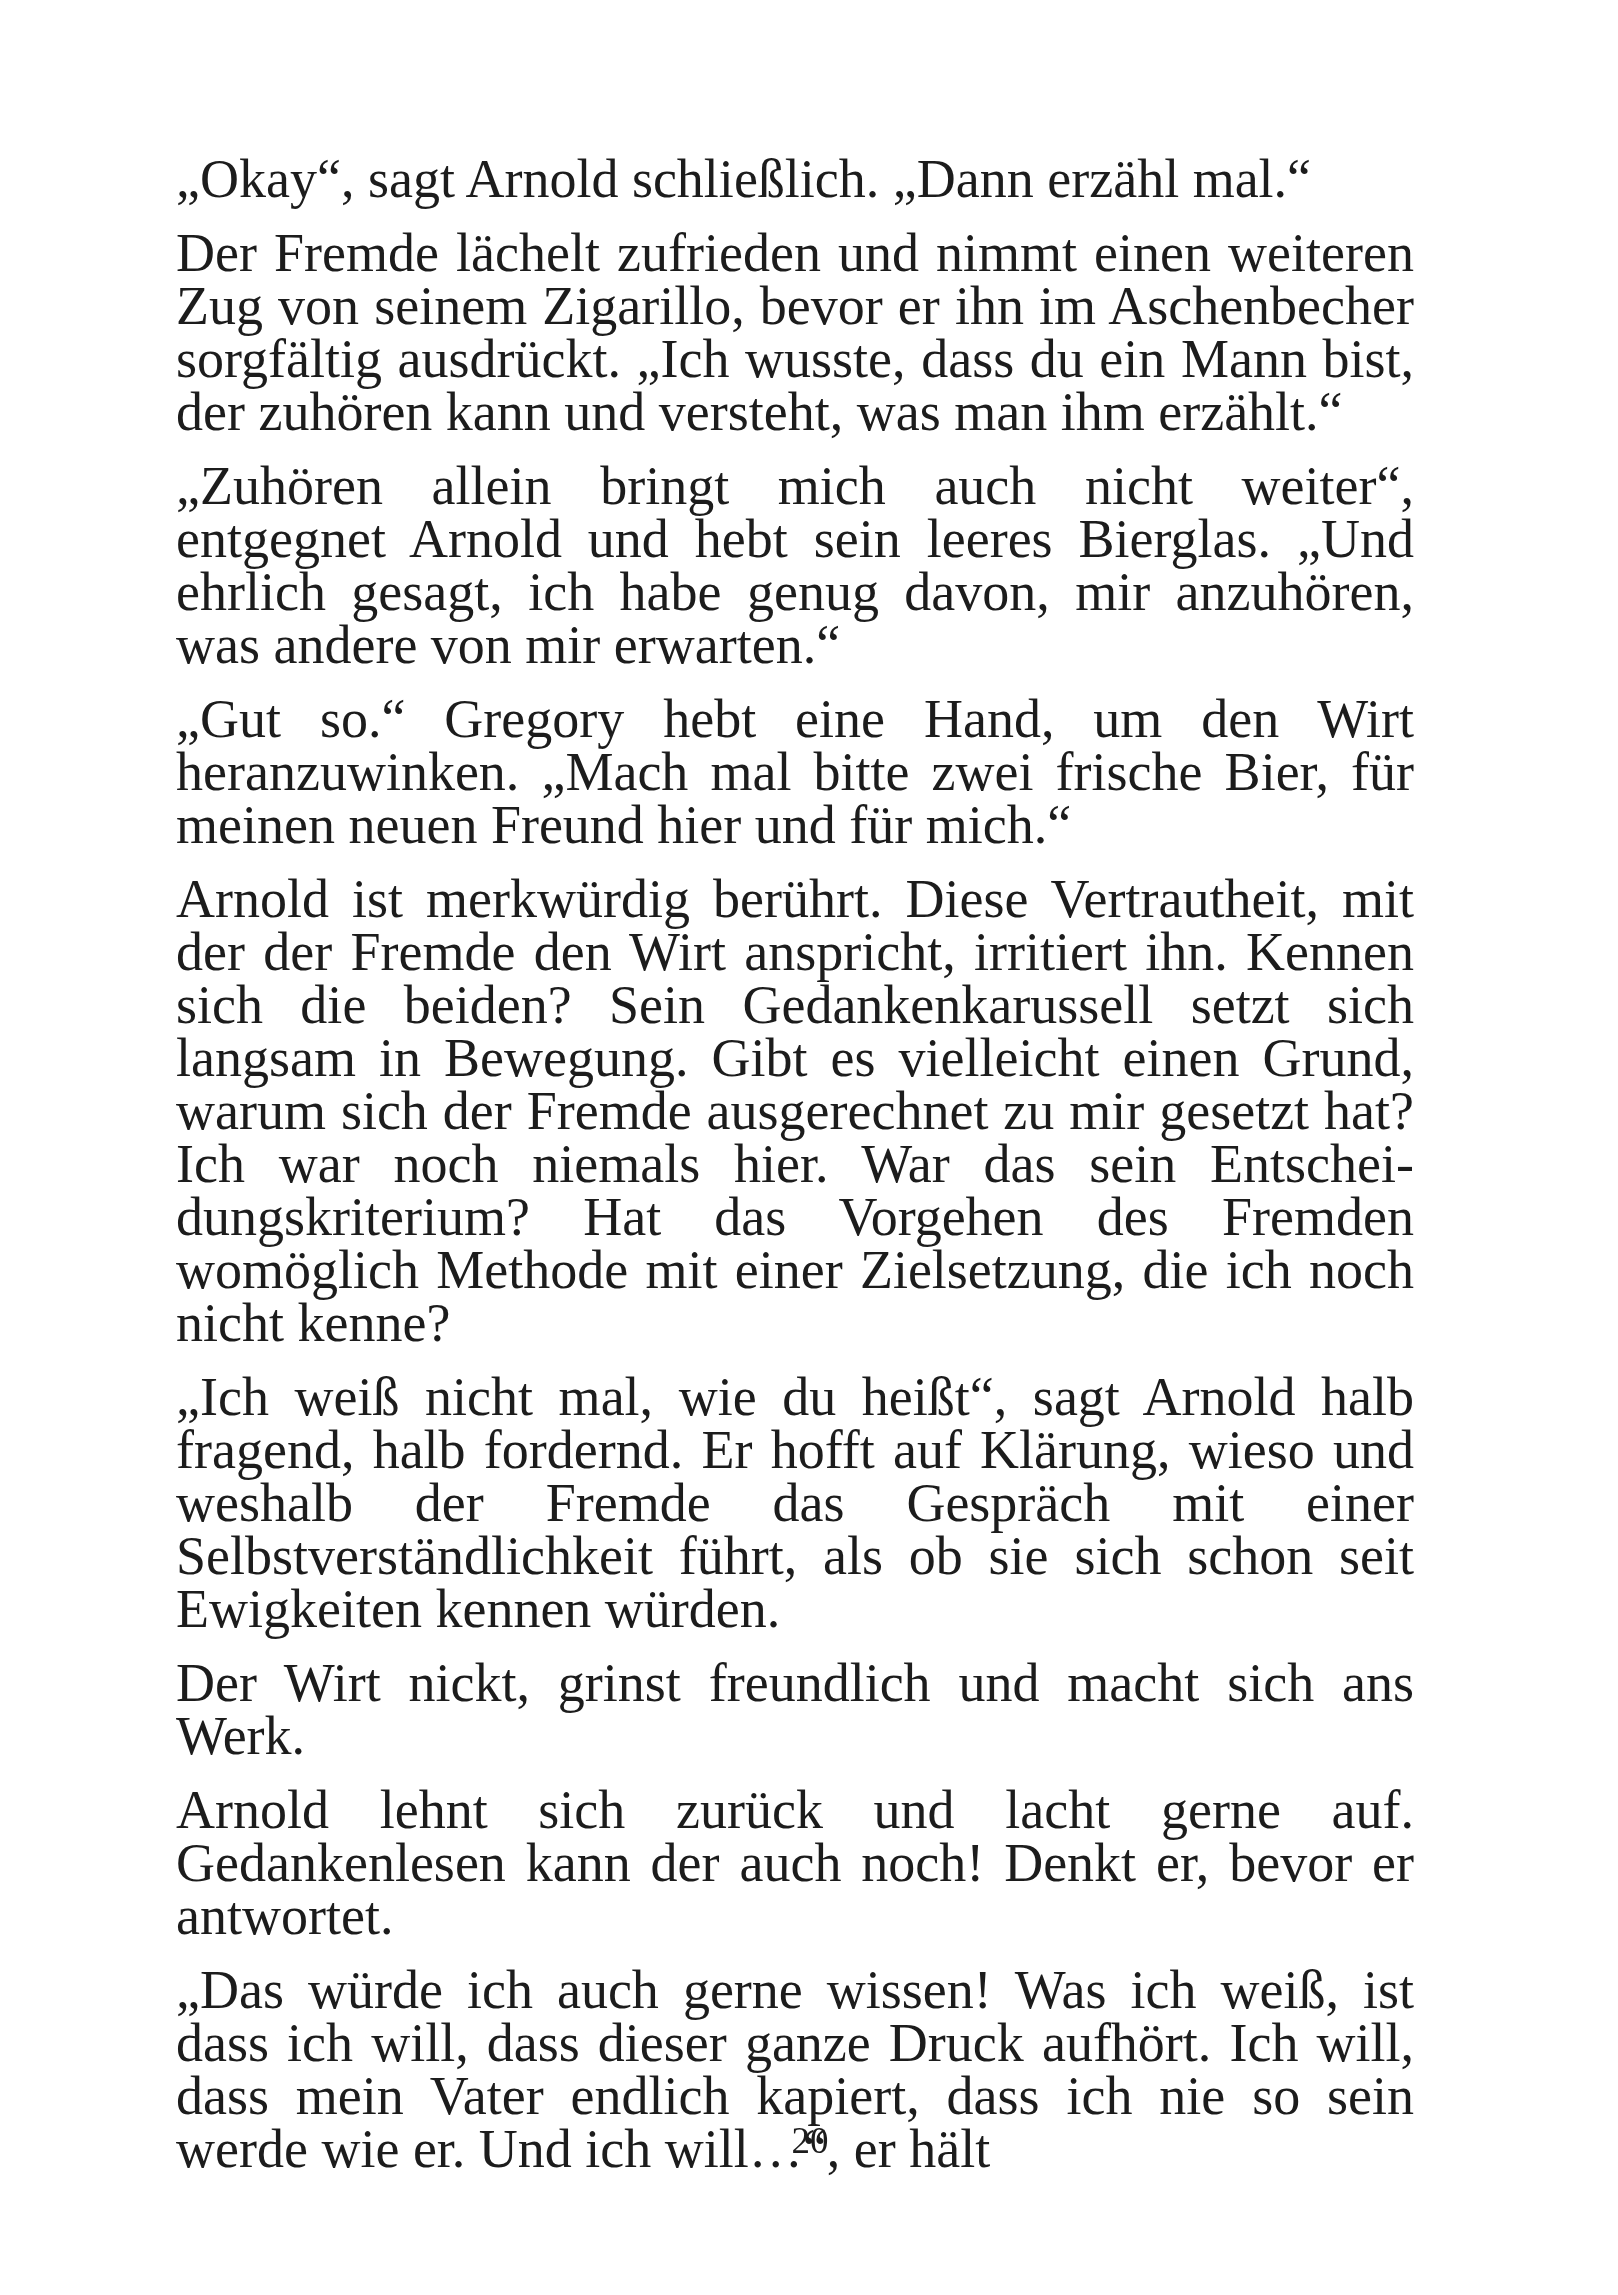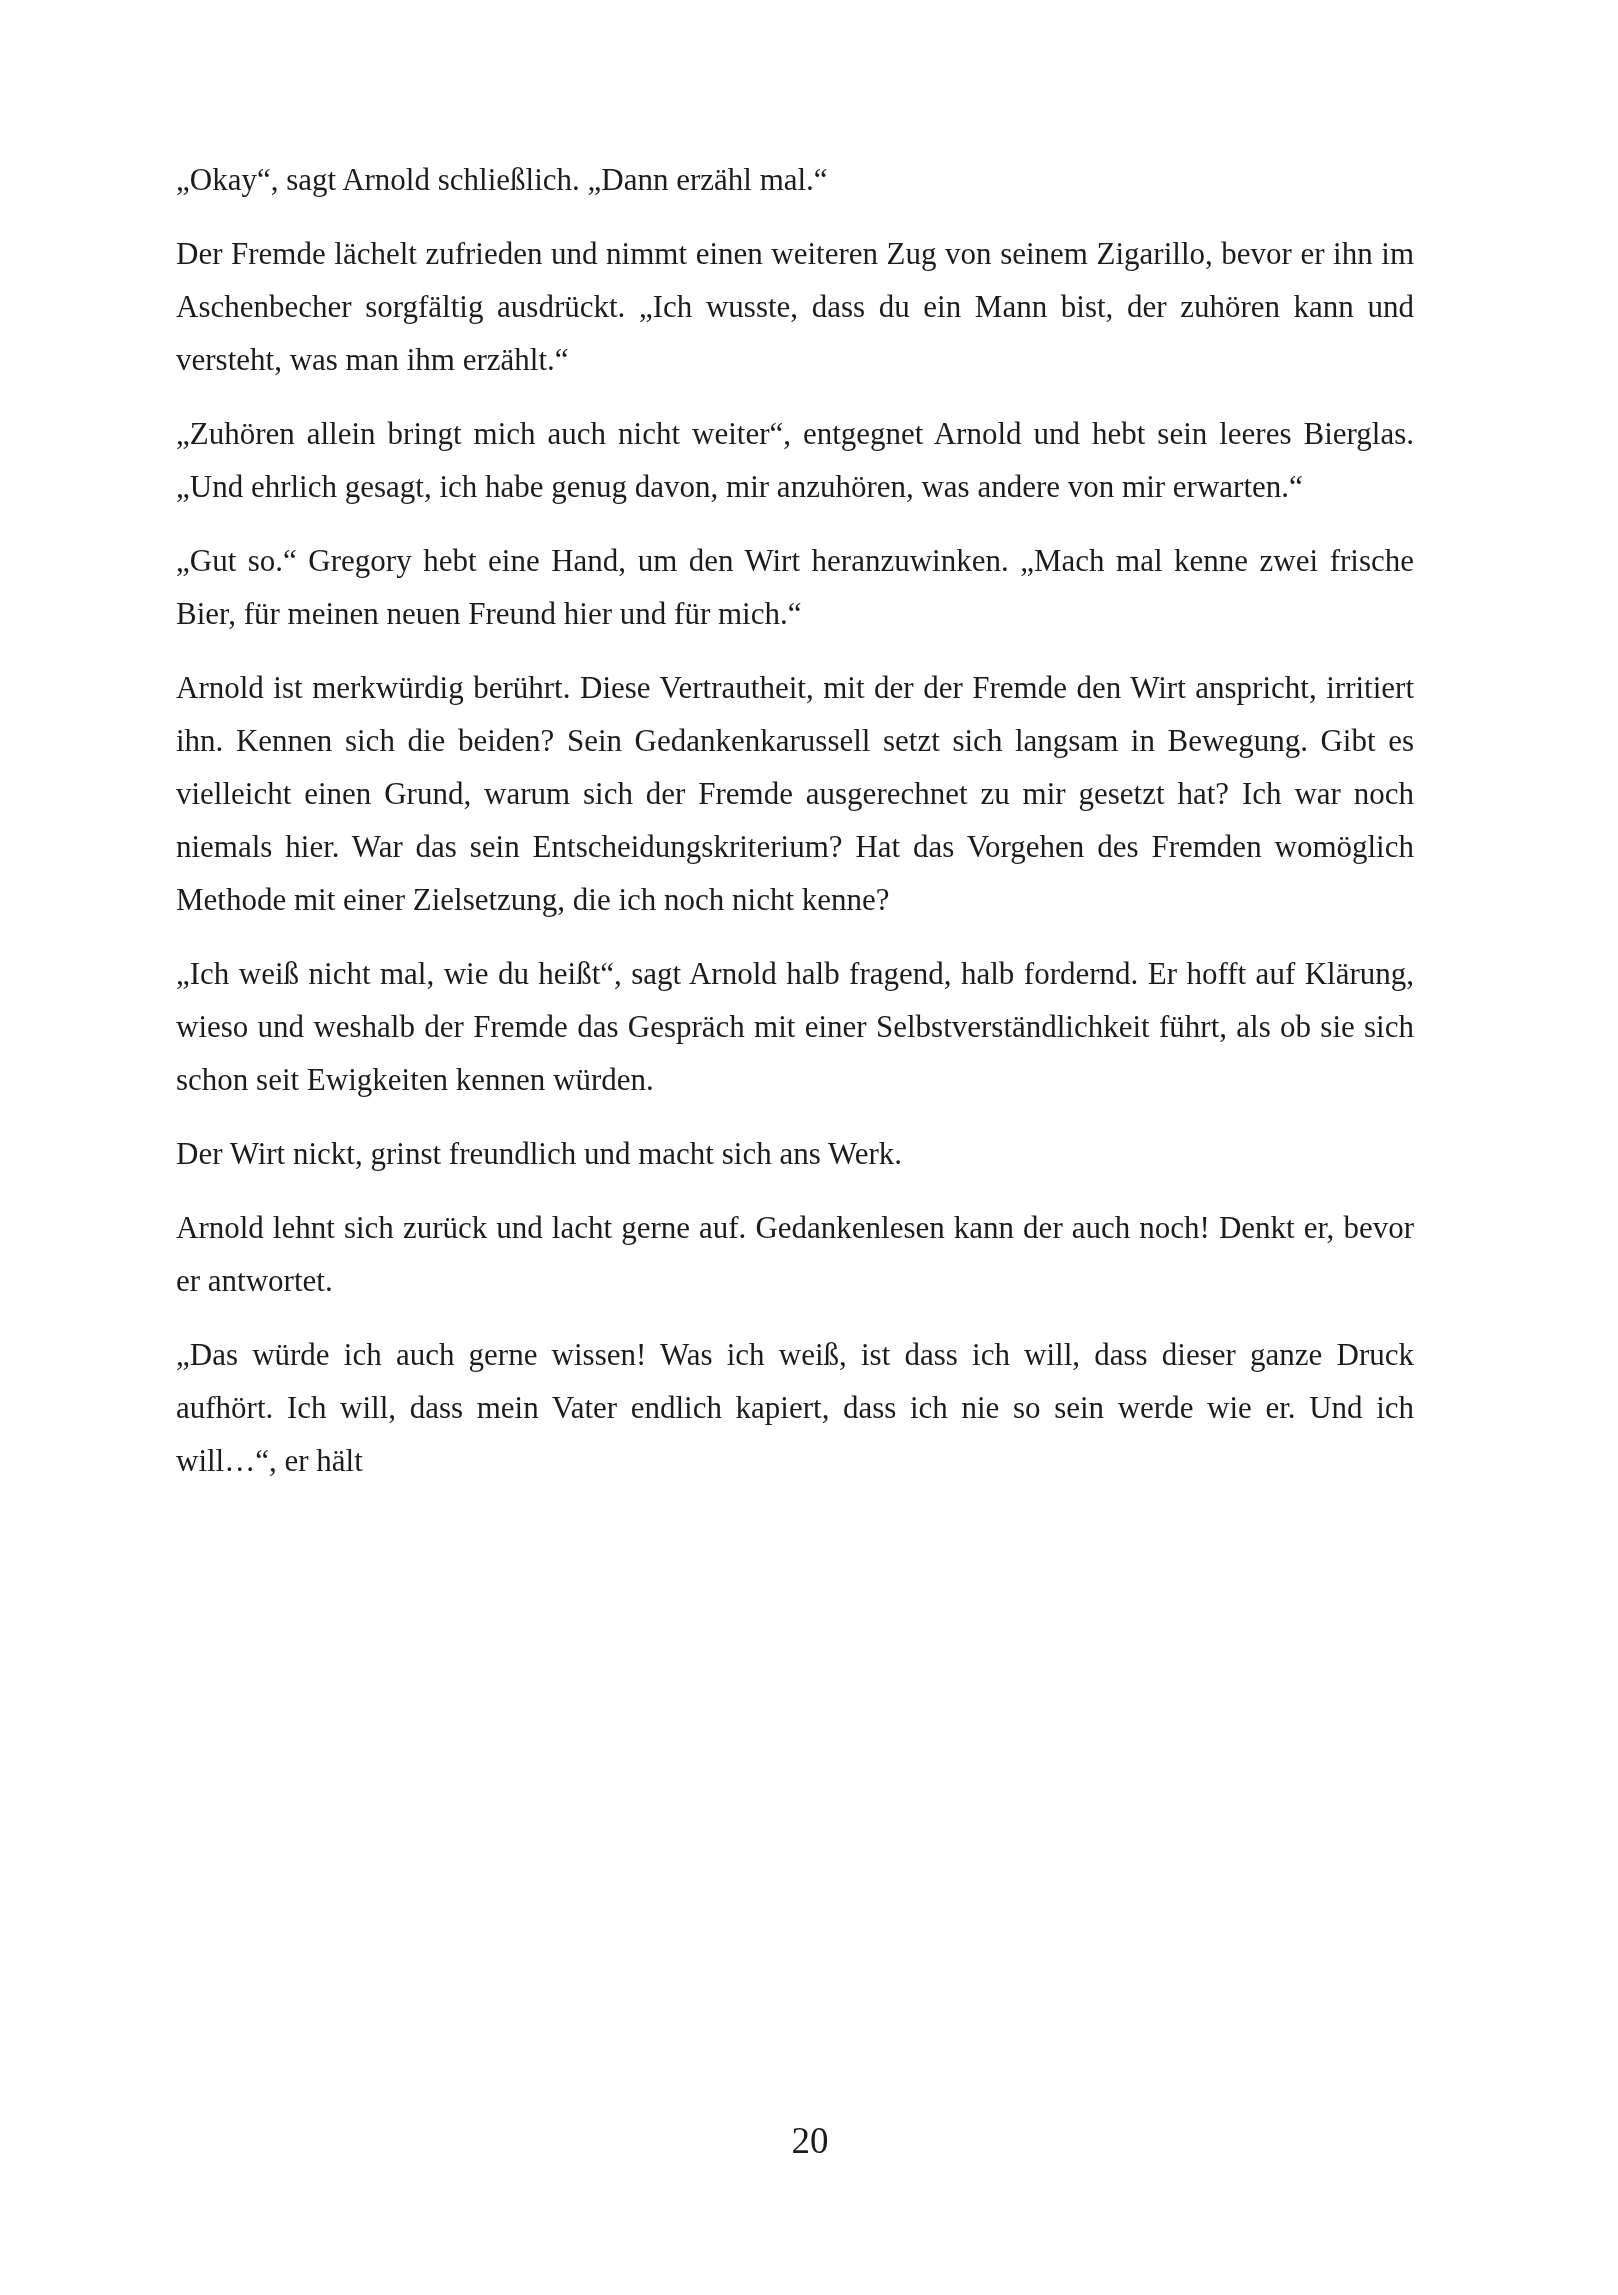--- a/index.html
+++ b/index.html
@@ -15,21 +15,21 @@
     margin: 0 auto;
     background: #ffffff;
     color: #1c1c1c;
     font-family: "Liberation Serif", "DejaVu Serif", serif;
   }
   .text-block {
     position: absolute;
     left: 176px;
     top: 153px;
     width: 1238px;
-    font-size: 31px;
+    font-size: 54px;
     line-height: 53px;
     text-align: justify;
     hyphens: manual;
     -webkit-hyphens: manual;
   }
   .text-block p {
     margin: 0 0 21px 0;
     text-align: justify;
     text-justify: inter-word;
   }
@@ -47,21 +47,21 @@
   }
 </style>
 </head>
 <body>
 
 <div class="page">
   <div class="text-block">
     <p>„Okay“, sagt Arnold schließlich. „Dann erzähl mal.“</p>
     <p>Der Fremde lächelt zufrieden und nimmt einen weiteren Zug von seinem Zigarillo, bevor er ihn im Aschenbecher sorgfältig aus­drückt. „Ich wusste, dass du ein Mann bist, der zuhören kann und versteht, was man ihm erzählt.“</p>
     <p>„Zuhören allein bringt mich auch nicht weiter“, entgegnet Arnold und hebt sein leeres Bierglas. „Und ehrlich gesagt, ich habe genug davon, mir anzuhören, was andere von mir erwarten.“</p>
-    <p>„Gut so.“ Gregory hebt eine Hand, um den Wirt heranzuwinken. „Mach mal kenne zwei frische Bier, für meinen neuen Freund hier und für mich.“</p>
+    <p>„Gut so.“ Gregory hebt eine Hand, um den Wirt heranzuwinken. „Mach mal bitte zwei frische Bier, für meinen neuen Freund hier und für mich.“</p>
     <p>Arnold ist merkwürdig berührt. Diese Vertrautheit, mit der der Fremde den Wirt anspricht, irritiert ihn. Kennen sich die beiden? Sein Gedankenkarussell setzt sich langsam in Bewegung. Gibt es vielleicht einen Grund, warum sich der Fremde ausgerechnet zu mir gesetzt hat? Ich war noch niemals hier. War das sein Entschei­dungskriterium? Hat das Vorgehen des Fremden womöglich Me­thode mit einer Zielsetzung, die ich noch nicht kenne?</p>
     <p>„Ich weiß nicht mal, wie du heißt“, sagt Arnold halb fragend, halb fordernd. Er hofft auf Klärung, wieso und weshalb der Fremde das Gespräch mit einer Selbstverständlichkeit führt, als ob sie sich schon seit Ewigkeiten kennen würden.</p>
     <p>Der Wirt nickt, grinst freundlich und macht sich ans Werk.</p>
     <p>Arnold lehnt sich zurück und lacht gerne auf. Gedankenlesen kann der auch noch! Denkt er, bevor er antwortet.</p>
     <p>„Das würde ich auch gerne wissen! Was ich weiß, ist dass ich will, dass dieser ganze Druck aufhört. Ich will, dass mein Vater endlich kapiert, dass ich nie so sein werde wie er. Und ich will…“, er hält</p>
   </div>
   <div class="page-number">20</div>
 </div>
 
 

